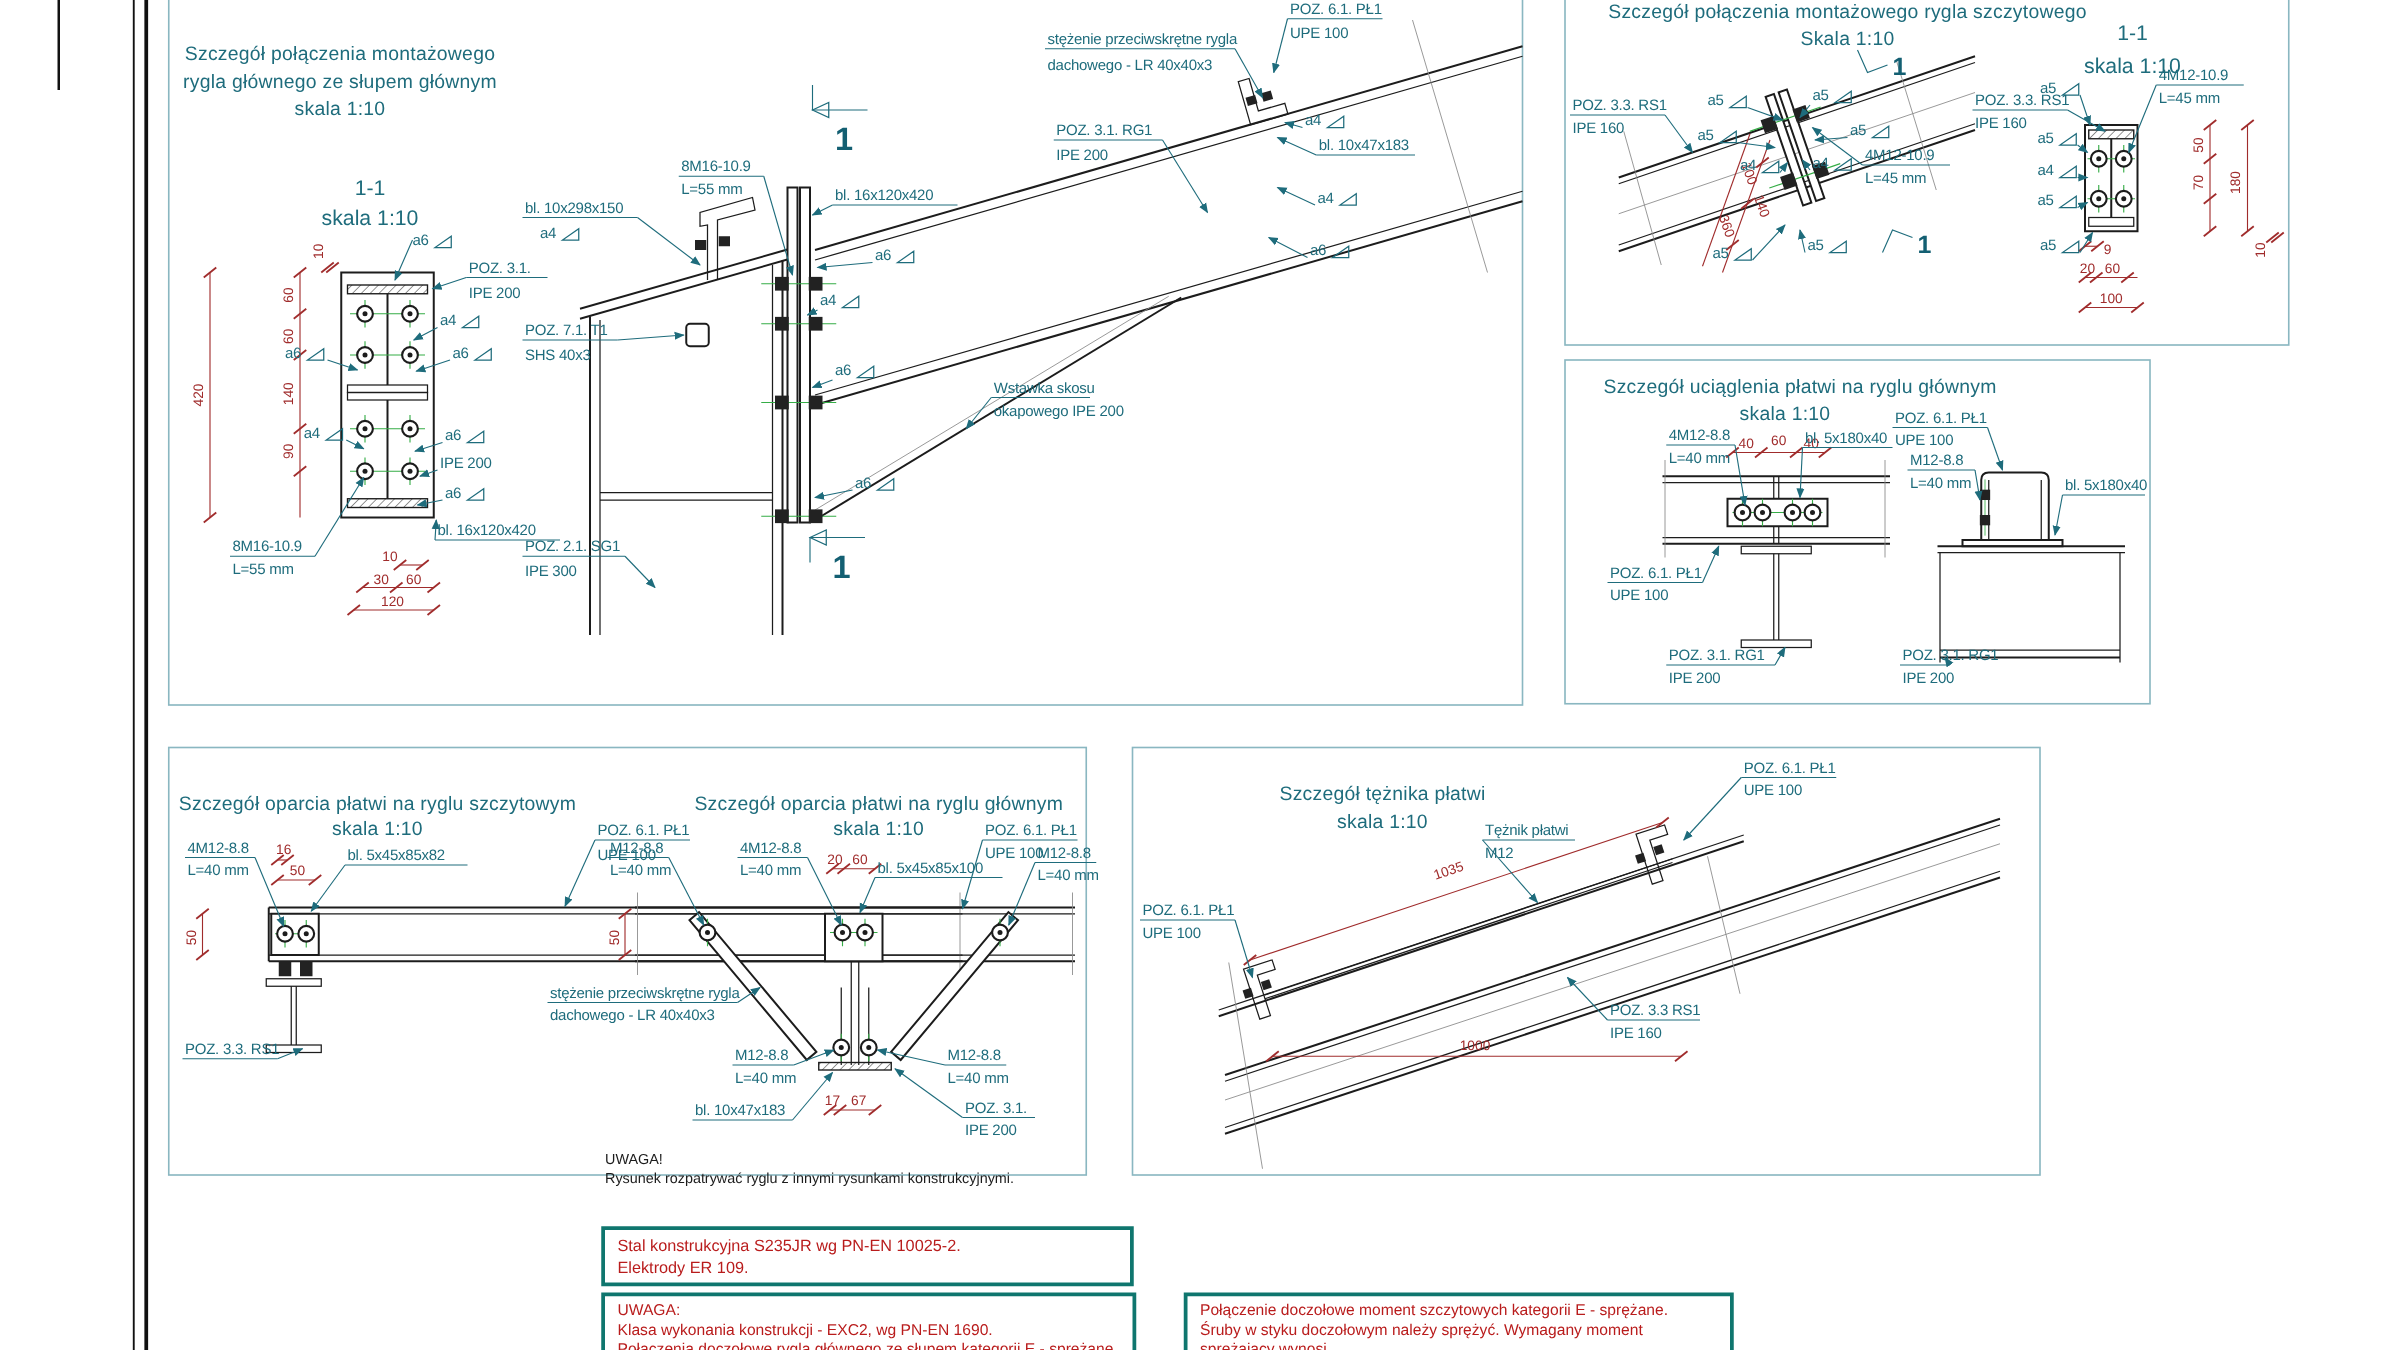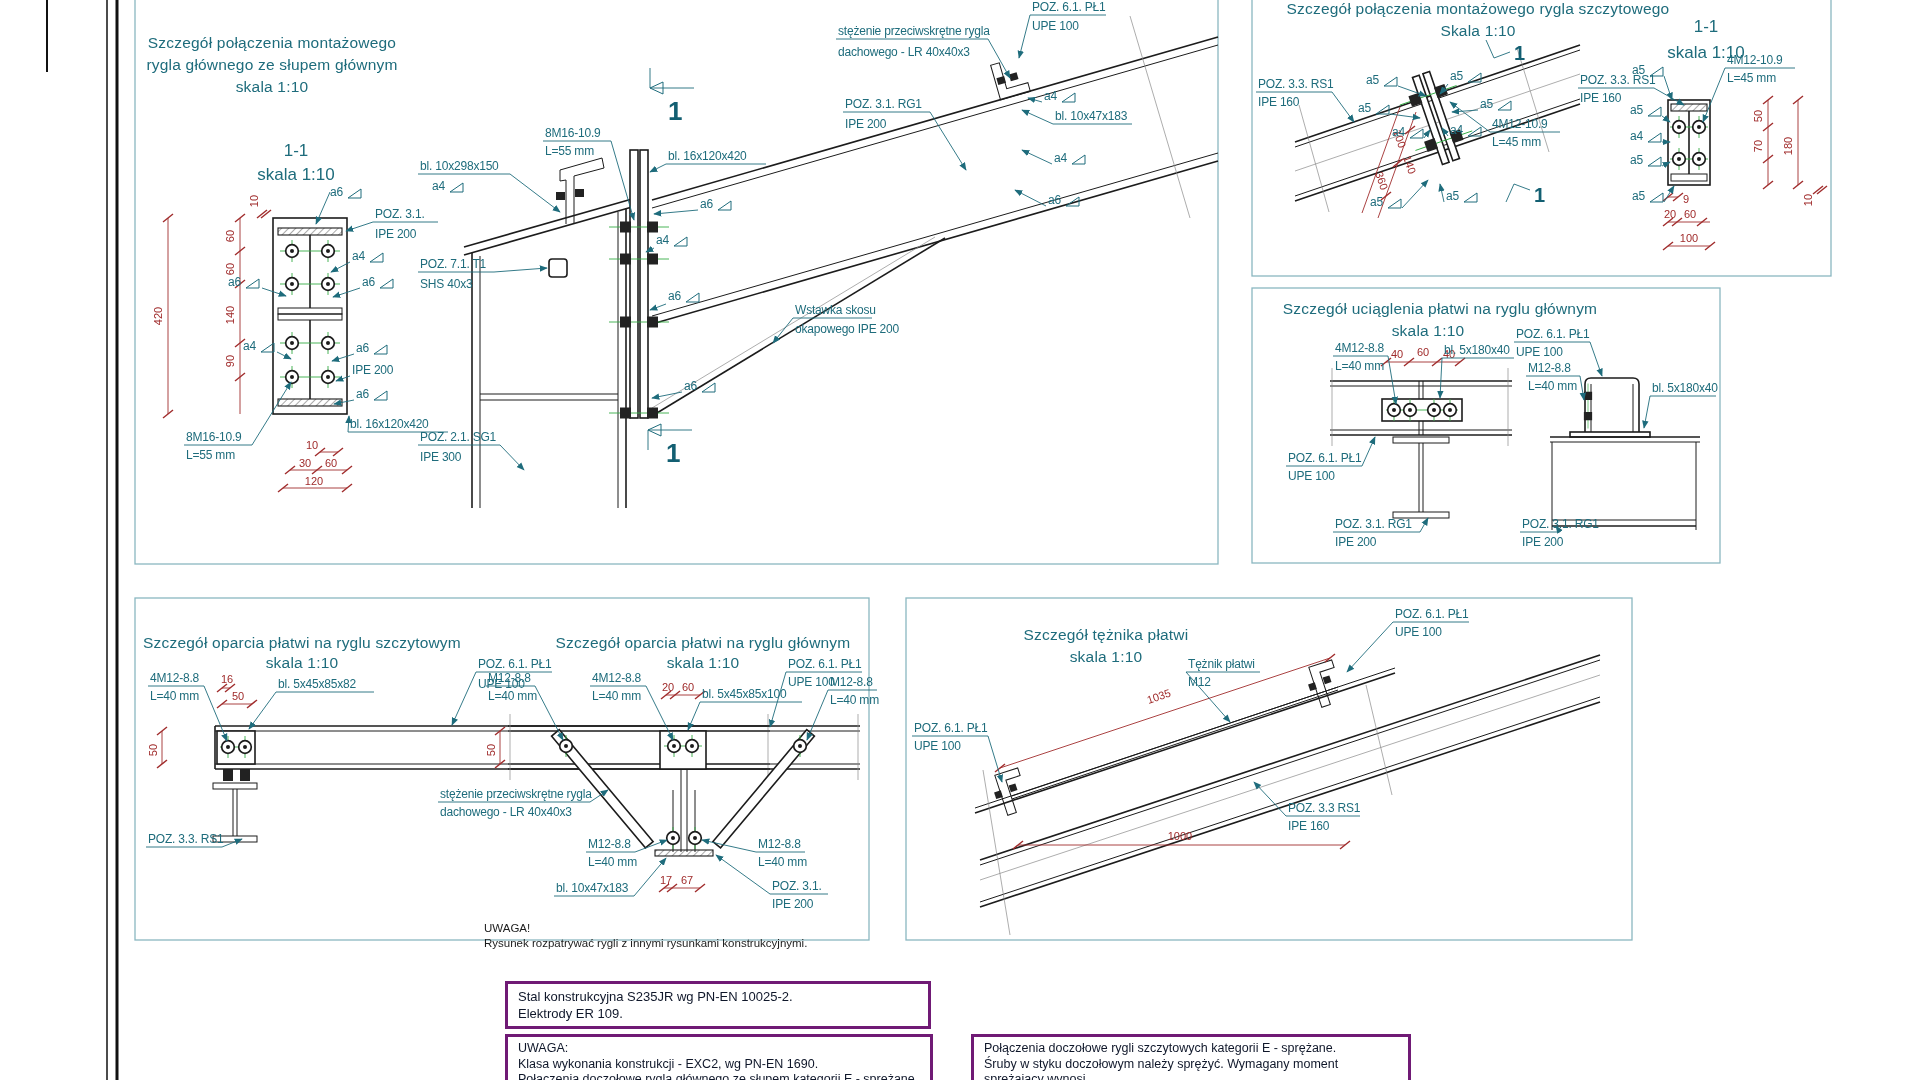--- a/index.html
+++ b/index.html
@@ -26,22 +26,22 @@
   
   text{font-family:"Liberation Sans",sans-serif;}
   .tl{fill:#1e6c7c;font-size:12px;letter-spacing:-.2px;}
   .tt{fill:#1e6c7c;font-size:15.5px;text-anchor:middle;letter-spacing:.2px;}
   .ts{fill:#1e6c7c;font-size:17px;text-anchor:middle;}
   .tsec{fill:#135f72;font-size:26px;font-weight:bold;}
   .tsec2{fill:#135f72;font-size:20px;font-weight:bold;}
   .dt{fill:#a02c2c;font-size:11px;text-anchor:middle;}
   
   .note{position:absolute;color:#1c1c1c;font-size:11.5px;line-height:15px;}
-  .nbox{position:absolute;border:3px solid #701a75;background:#fff;color:#0f172a;
-        padding:4px 10px;font-size:13px;line-height:17px;margin-left:24px;}
+  .nbox{position:absolute;border:3px solid #0f766e;background:#fff;color:#b91c1c;
+        padding:4px 10px;font-size:13px;line-height:17px;}
   .nbox.small{font-size:12.5px;line-height:15.5px;}
 </style>
 </head>
 <body>
 
 <div id="sheet">
 <svg width="1920" height="1080" viewBox="0 0 1920 1080">
 <defs>
   <marker id="arr" viewBox="0 0 10 10" refX="9" refY="5" markerWidth="9" markerHeight="9" orient="auto-start-reverse">
     <path d="M0,1 L10,5 L0,9 z" fill="#1e6c7c"></path>
@@ -776,32 +776,32 @@
     <text class="tl" x="1288" y="812">POZ. 3.3 RS1</text>
     <line x1="1286" y1="816" x2="1360" y2="816" class="lu"></line>
     <text class="tl" x="1288" y="830">IPE 160</text>
     <path class="ld" d="M1286,816 L1254,782"></path>
   </g>
 </g>
 </svg>
 
 <div class="note" style="left:484px;top:921px;">
   <div>UWAGA!</div>
-  <div>Rysunek rozpatrywać rygli z innymi rysunkami konstrukcyjnymi.</div>
+  <div>Rysunek rozpatrywać ryglu z innymi rysunkami konstrukcyjnymi.</div>
 </div>
 
 <div class="nbox" style="left:481px;top:981px;width:400px;">
   <div>Stal konstrukcyjna S235JR wg PN-EN 10025-2.</div>
   <div>Elektrody ER 109.</div>
 </div>
 
 <div class="nbox small" style="left:481px;top:1034px;width:402px;height:70px;">
   <div>UWAGA:</div>
   <div>Klasa wykonania konstrukcji - EXC2, wg PN-EN 1690.</div>
   <div>Połączenia doczołowe rygla głównego ze słupem kategorii E - sprężane.</div>
 </div>
 
 <div class="nbox small" style="left:947px;top:1034px;width:414px;height:70px;">
-  <div>Połączenia doczołowe rygli szczytowych kategorii E - sprężane.</div>
+  <div>Połączenie doczołowe moment szczytowych kategorii E - sprężane.</div>
   <div>Śruby w styku doczołowym należy sprężyć. Wymagany moment sprężający wynosi</div>
 
 </div>
 </div>
 
 </body></html>

